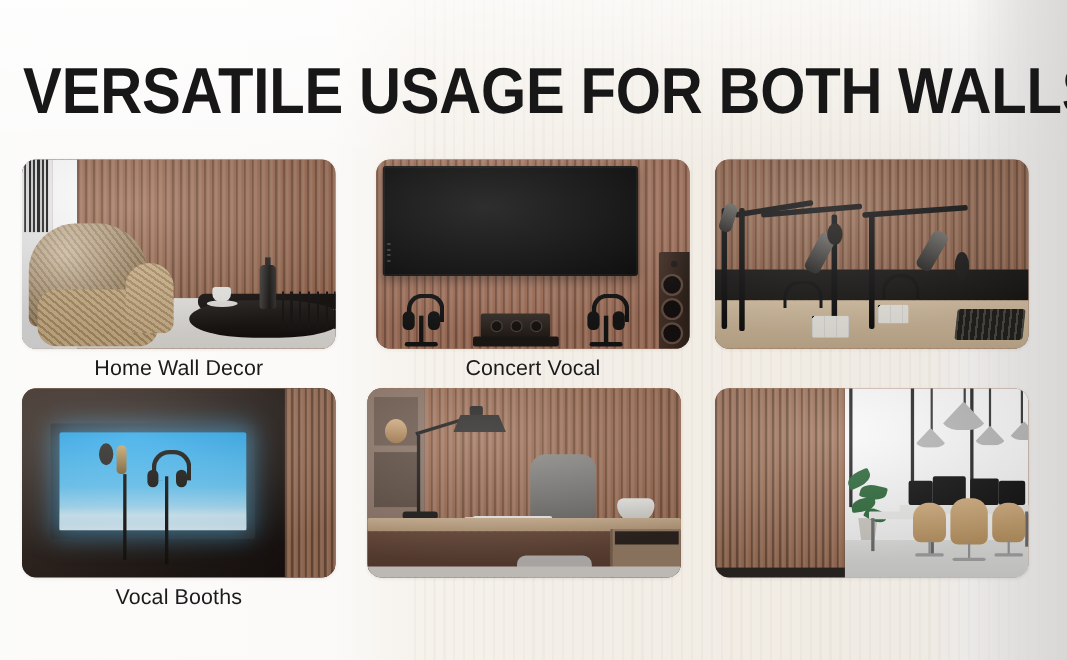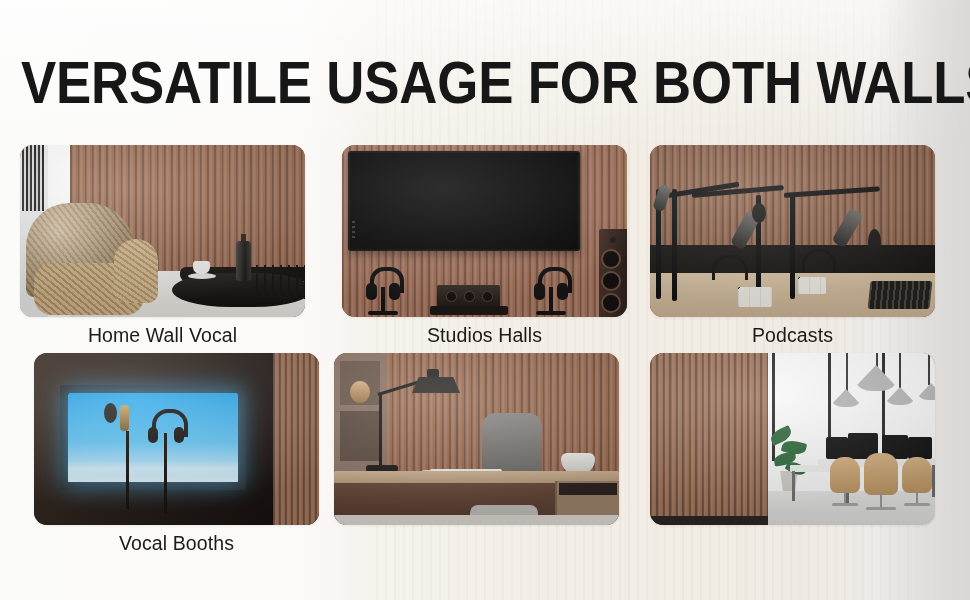--- a/index.html
+++ b/index.html
@@ -78,21 +78,21 @@
     position: relative;
     height: 208px;
   }
   .cell {
     position: absolute;
     width: 285px;
   }
   .cell.c0 { left: 20px; }
   .cell.c1 { left: 342px; }
   .cell.c2 { left: 650px; }
-  .row.r2 .cell.c0 { left: 34px; }
+  .row.r2 .cell.c0 { left: 20px; }
   .row.r2 .cell.c1 { left: 334px; }
   .row.r2 .cell.c2 { left: 650px; }
 
   .thumb {
     position: relative;
     width: 285px;
     height: 172px;
     border-radius: 13px;
     overflow: hidden;
     background: #8a5f46;
@@ -276,21 +276,21 @@
           <div class="c1-arm"></div>
           <div class="c1-table2"></div>
           <div class="c1-table"></div>
           <div class="c1-rack"></div>
           <div class="c1-saucer"></div>
           <div class="c1-cup"></div>
           <div class="c1-bottle-neck"></div>
           <div class="c1-bottle"></div>
           <div class="vign"></div>
         </div>
-        <div class="caption">Home Wall Vocal</div>
+        <div class="caption">Home Wall Decor</div>
       </div>
 
       <div class="cell c1">
         <div class="thumb">
           <div class="fill slatwall light"></div>
           <div class="c2-tower"></div>
           <div class="c2-tower-dot"></div>
           <div class="c2-tower-d1"></div>
           <div class="c2-tower-d2"></div>
           <div class="c2-tower-d3"></div>
@@ -306,21 +306,21 @@
           <div class="c2-hp-r-cup2"></div>
           <div class="c2-hp-r-stand"></div>
           <div class="c2-hp-r-base"></div>
           <div class="c2-center"></div>
           <div class="c2-center-d1"></div>
           <div class="c2-center-d2"></div>
           <div class="c2-center-d3"></div>
           <div class="c2-center-base"></div>
           <div class="vign"></div>
         </div>
-        <div class="caption">Studios Halls</div>
+        <div class="caption">Concert Vocal</div>
       </div>
 
       <div class="cell c2">
         <div class="thumb">
           <div class="fill slatwall dark"></div>
           <div class="c3-band"></div>
           <div class="c3-desk"></div>
 
           <div class="c3-arm" style="left:6px; top:44px; width:5px; height:110px;"></div>
           <div class="c3-arm" style="left:18px; top:48px; width:72px; height:5px; transform:rotate(-9deg); transform-origin:left center;"></div>
@@ -337,21 +337,20 @@
           <div class="c3-mic" style="left:190px; top:64px; width:15px; height:38px; transform:rotate(30deg);"></div>
           <div class="c3-popf" style="left:218px; top:84px; width:13px; height:26px;"></div>
 
           <div class="c3-hp" style="left:62px; top:110px; width:30px; height:22px;"></div>
           <div class="c3-hp" style="left:152px; top:104px; width:28px; height:20px;"></div>
           <div class="c3-pad" style="left:88px; top:142px;"></div>
           <div class="c3-pad" style="left:148px; top:132px; width:28px; height:17px;"></div>
           <div class="c3-mixer"></div>
           <div class="vign"></div>
         </div>
-        <div class="caption">Podcasts</div>
       </div>
     </div>
 
     <div class="row r2">
 
       <div class="cell c0">
         <div class="thumb">
           <div class="c4-dark"></div>
           <div class="c4-slat-right"></div>
           <div class="c4-frame"></div>

